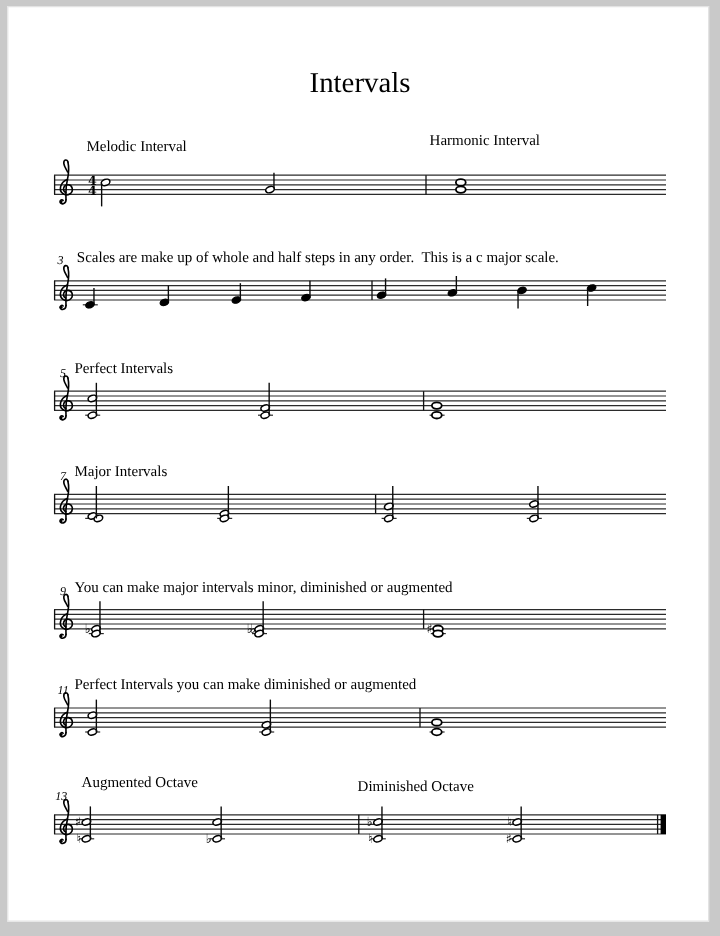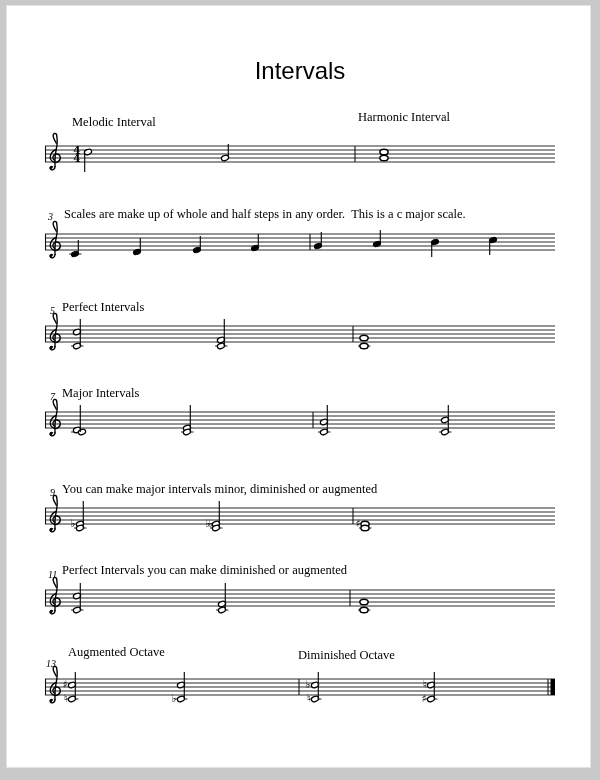--- a/index.html
+++ b/index.html
@@ -1,20 +1,20 @@
 <!DOCTYPE html>
 <html><head>
 <meta charset="utf-8">
 <style>
   html,body{margin:0;padding:0;width:600px;height:780px;overflow:hidden;
     background:#c9c9c9;font-family:"Liberation Serif",serif;}
   .sheet{position:absolute;left:6px;top:5px;width:585px;height:763px;
     background:#ffffff;box-shadow:inset 0 0 0 1px #e3e3e3;}
   .page-title{position:absolute;left:0;top:57px;width:600px;text-align:center;
-    font-family:Liberation Sans, sans-serif;font-size:24px;color:#000;}
+    font-family:Liberation Serif, serif;font-size:24px;color:#000;}
   svg#score{position:absolute;left:0;top:0;}
   .sline{stroke:#2b2b2b;stroke-width:1;}
   .bar{stroke:#111;stroke-width:1.1;}
   .thickbar{fill:#000;}
   .stem{stroke:#0a0a0a;stroke-width:1.15;}
   .open-head{fill:#fff;stroke:#000;stroke-width:1.3;}
   .whole-head{fill:#fff;stroke:#000;stroke-width:1.5;}
   .filled-head{fill:#000;stroke:#000;stroke-width:1;}
   .clef-stroke{fill:none;stroke:#000;stroke-width:1.35;stroke-linecap:round;}
   text.syslabel{font-family:"Liberation Serif",serif;font-size:12.5px;fill:#000;}

